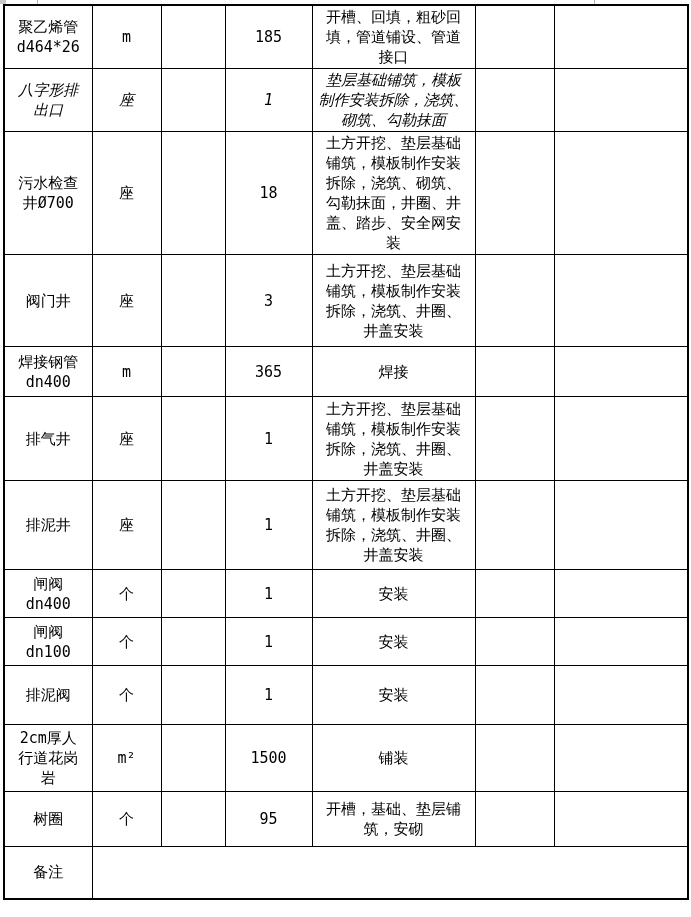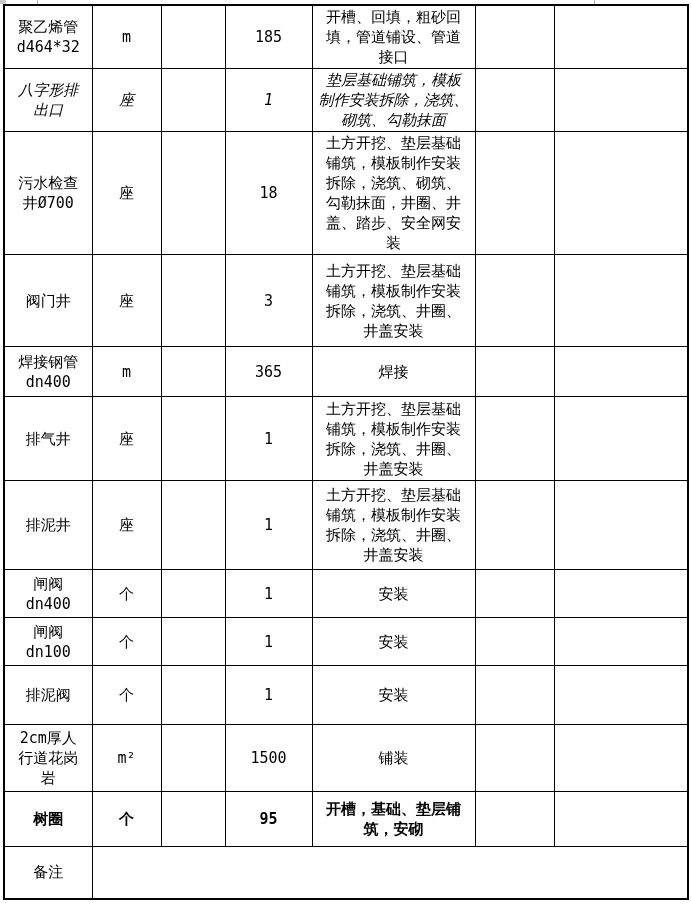--- a/index.html
+++ b/index.html
@@ -40,21 +40,21 @@
         <col style="width:69px">
         <col style="width:64px">
       <col style="width:87px">
         <col style="width:163px">
         <col style="width:79px">
       <col style="width:134px">
     </colgroup>
     <tbody id="tbl-body">
         <tr style="height: 58px;">
           <td class="cell-name">聚乙烯管
-d464*32</td>
+d464*26</td>
           <td class="cell-unit">m</td>
           <td class="cell-blank"></td>
           <td class="cell-qty">185</td>
           <td class="cell-work">开槽、回填，粗砂回
 填，管道铺设、管道
 接口</td>
           <td class="cell-extra"></td>
           <td class="cell-extra"></td>
         </tr>
         <tr style="height: 61px; font-style: italic;">
@@ -163,21 +163,21 @@
           <td class="cell-name">2cm厚人
 行道花岗
 岩</td>
           <td class="cell-unit">m²</td>
           <td class="cell-blank"></td>
           <td class="cell-qty">1500</td>
           <td class="cell-work">铺装</td>
           <td class="cell-extra"></td>
           <td class="cell-extra"></td>
         </tr>
-        <tr style="height: 55px; font-weight: bold;">
+        <tr style="height: 55px;">
           <td class="cell-name">树圈</td>
           <td class="cell-unit">个</td>
           <td class="cell-blank"></td>
           <td class="cell-qty">95</td>
           <td class="cell-work">开槽，基础、垫层铺
 筑，安砌</td>
           <td class="cell-extra"></td>
           <td class="cell-extra"></td>
         </tr>
         <tr style="height: 52px;">

